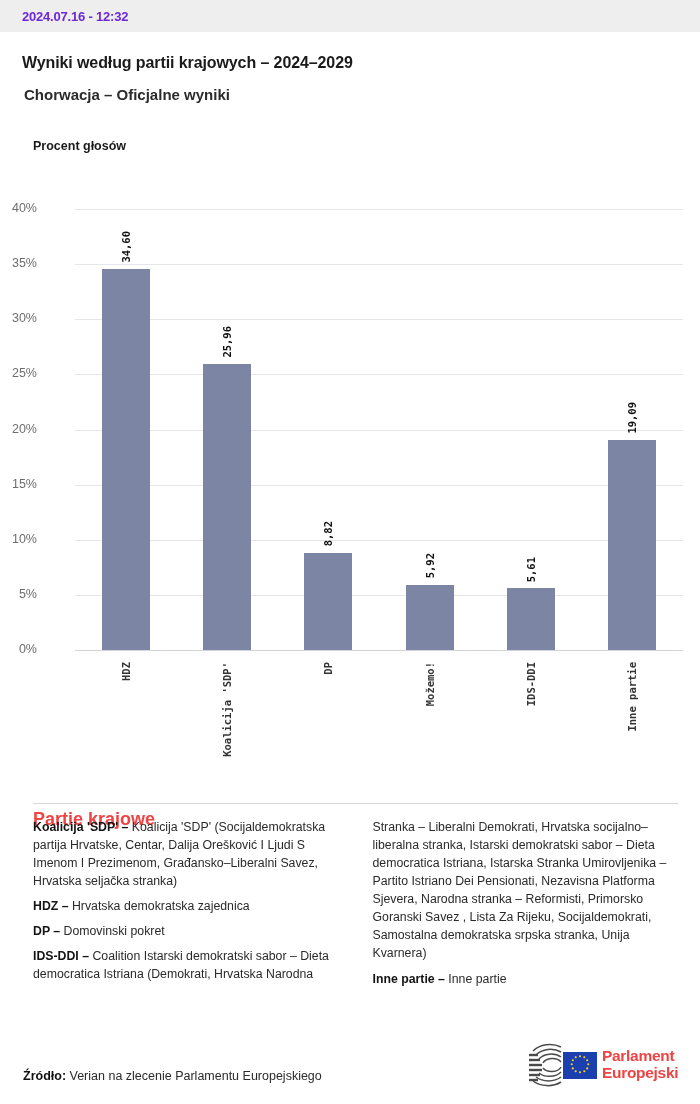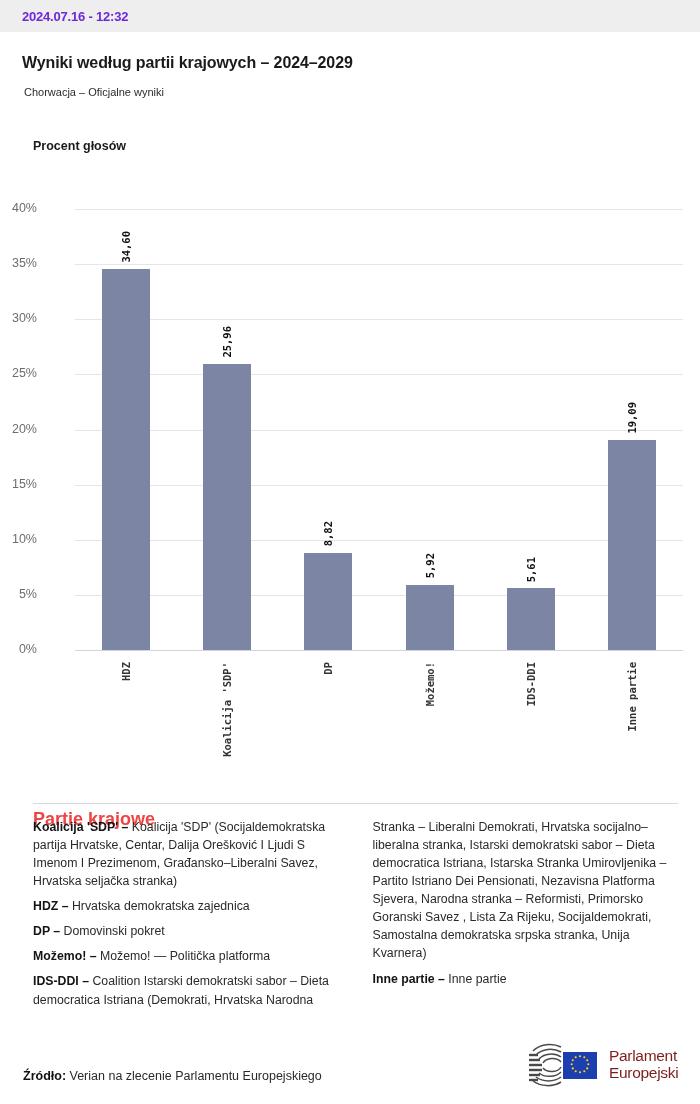--- a/index.html
+++ b/index.html
@@ -41,22 +41,22 @@
     position: absolute;
     top: 54px; left: 22px;
     font-size: 16px;
     font-weight: bold;
     color: #1a1a1a;
     letter-spacing: -0.1px;
   }
   .subtitle {
     position: absolute;
     top: 86px; left: 24px;
-    font-size: 11px;
-    font-weight: normal;
+    font-size: 15px;
+    font-weight: bold;
     color: #2b2b2b;
   }
   .axis-title {
     position: absolute;
     top: 139px; left: 33px;
     font-size: 12.5px;
     font-weight: bold;
     color: #1a1a1a;
     text-align: right;
   }
@@ -157,25 +157,25 @@
 
   .ep-logo {
     position: absolute;
     top: 1041px; left: 525px;
     width: 155px; height: 48px;
     display: flex;
     align-items: center;
   }
   .ep-mark { width: 76px; height: 44px; flex: 0 0 76px; }
   .ep-text {
-    margin-left: 8px;
+    margin-left: 1px;
     font-size: 15.5px;
-    font-weight: normal;
+    font-weight: bold;
     line-height: 1.08;
-    color: #7f1d1d;
+    color: #ef4444;
     letter-spacing: -0.3px;
   }
 </style>
 </head>
 <body>
 
 <div class="topbar">
   <span class="topbar-date">2024.07.16 - 12:32</span>
 </div>
 
@@ -223,21 +223,20 @@
       <div class="xlabel" style="left: 551.333px; top: 453px;">Inne partie</div>
     </div>
 </div>
 
 <div class="legend-head">Partie krajowe</div>
 <div class="legend-rule"></div>
 <div class="legend-cols" id="legend-cols">
     <p><b>Koalicija 'SDP' –</b><span> Koalicija 'SDP' (Socijaldemokratska partija Hrvatske, Centar, Dalija Orešković I Ljudi S Imenom I Prezimenom, Građansko–Liberalni Savez, Hrvatska seljačka stranka)</span></p>
     <p><b>HDZ –</b><span> Hrvatska demokratska zajednica</span></p>
     <p><b>DP –</b><span> Domovinski pokret</span></p>
-    <p><b>Možemo! –</b><span> Možemo! — Politička platforma</span></p>
     <p><b>IDS-DDI –</b><span> Coalition Istarski demokratski sabor – Dieta democratica Istriana (Demokrati, Hrvatska Narodna Stranka – Liberalni Demokrati, Hrvatska socijalno–liberalna stranka, Istarski demokratski sabor – Dieta democratica Istriana, Istarska Stranka Umirovljenika – Partito Istriano Dei Pensionati, Nezavisna Platforma Sjevera, Narodna stranka – Reformisti, Primorsko Goranski Savez , Lista Za Rijeku, Socijaldemokrati, Samostalna demokratska srpska stranka, Unija Kvarnera)</span></p>
     <p><b>Inne partie –</b><span> Inne partie</span></p>
   </div>
 
 <div class="source">
   <b>Źródło:</b><span> Verian na zlecenie Parlamentu Europejskiego</span>
 </div>
 
 <div class="ep-logo">
   <svg class="ep-mark" viewBox="0 0 76 44">

